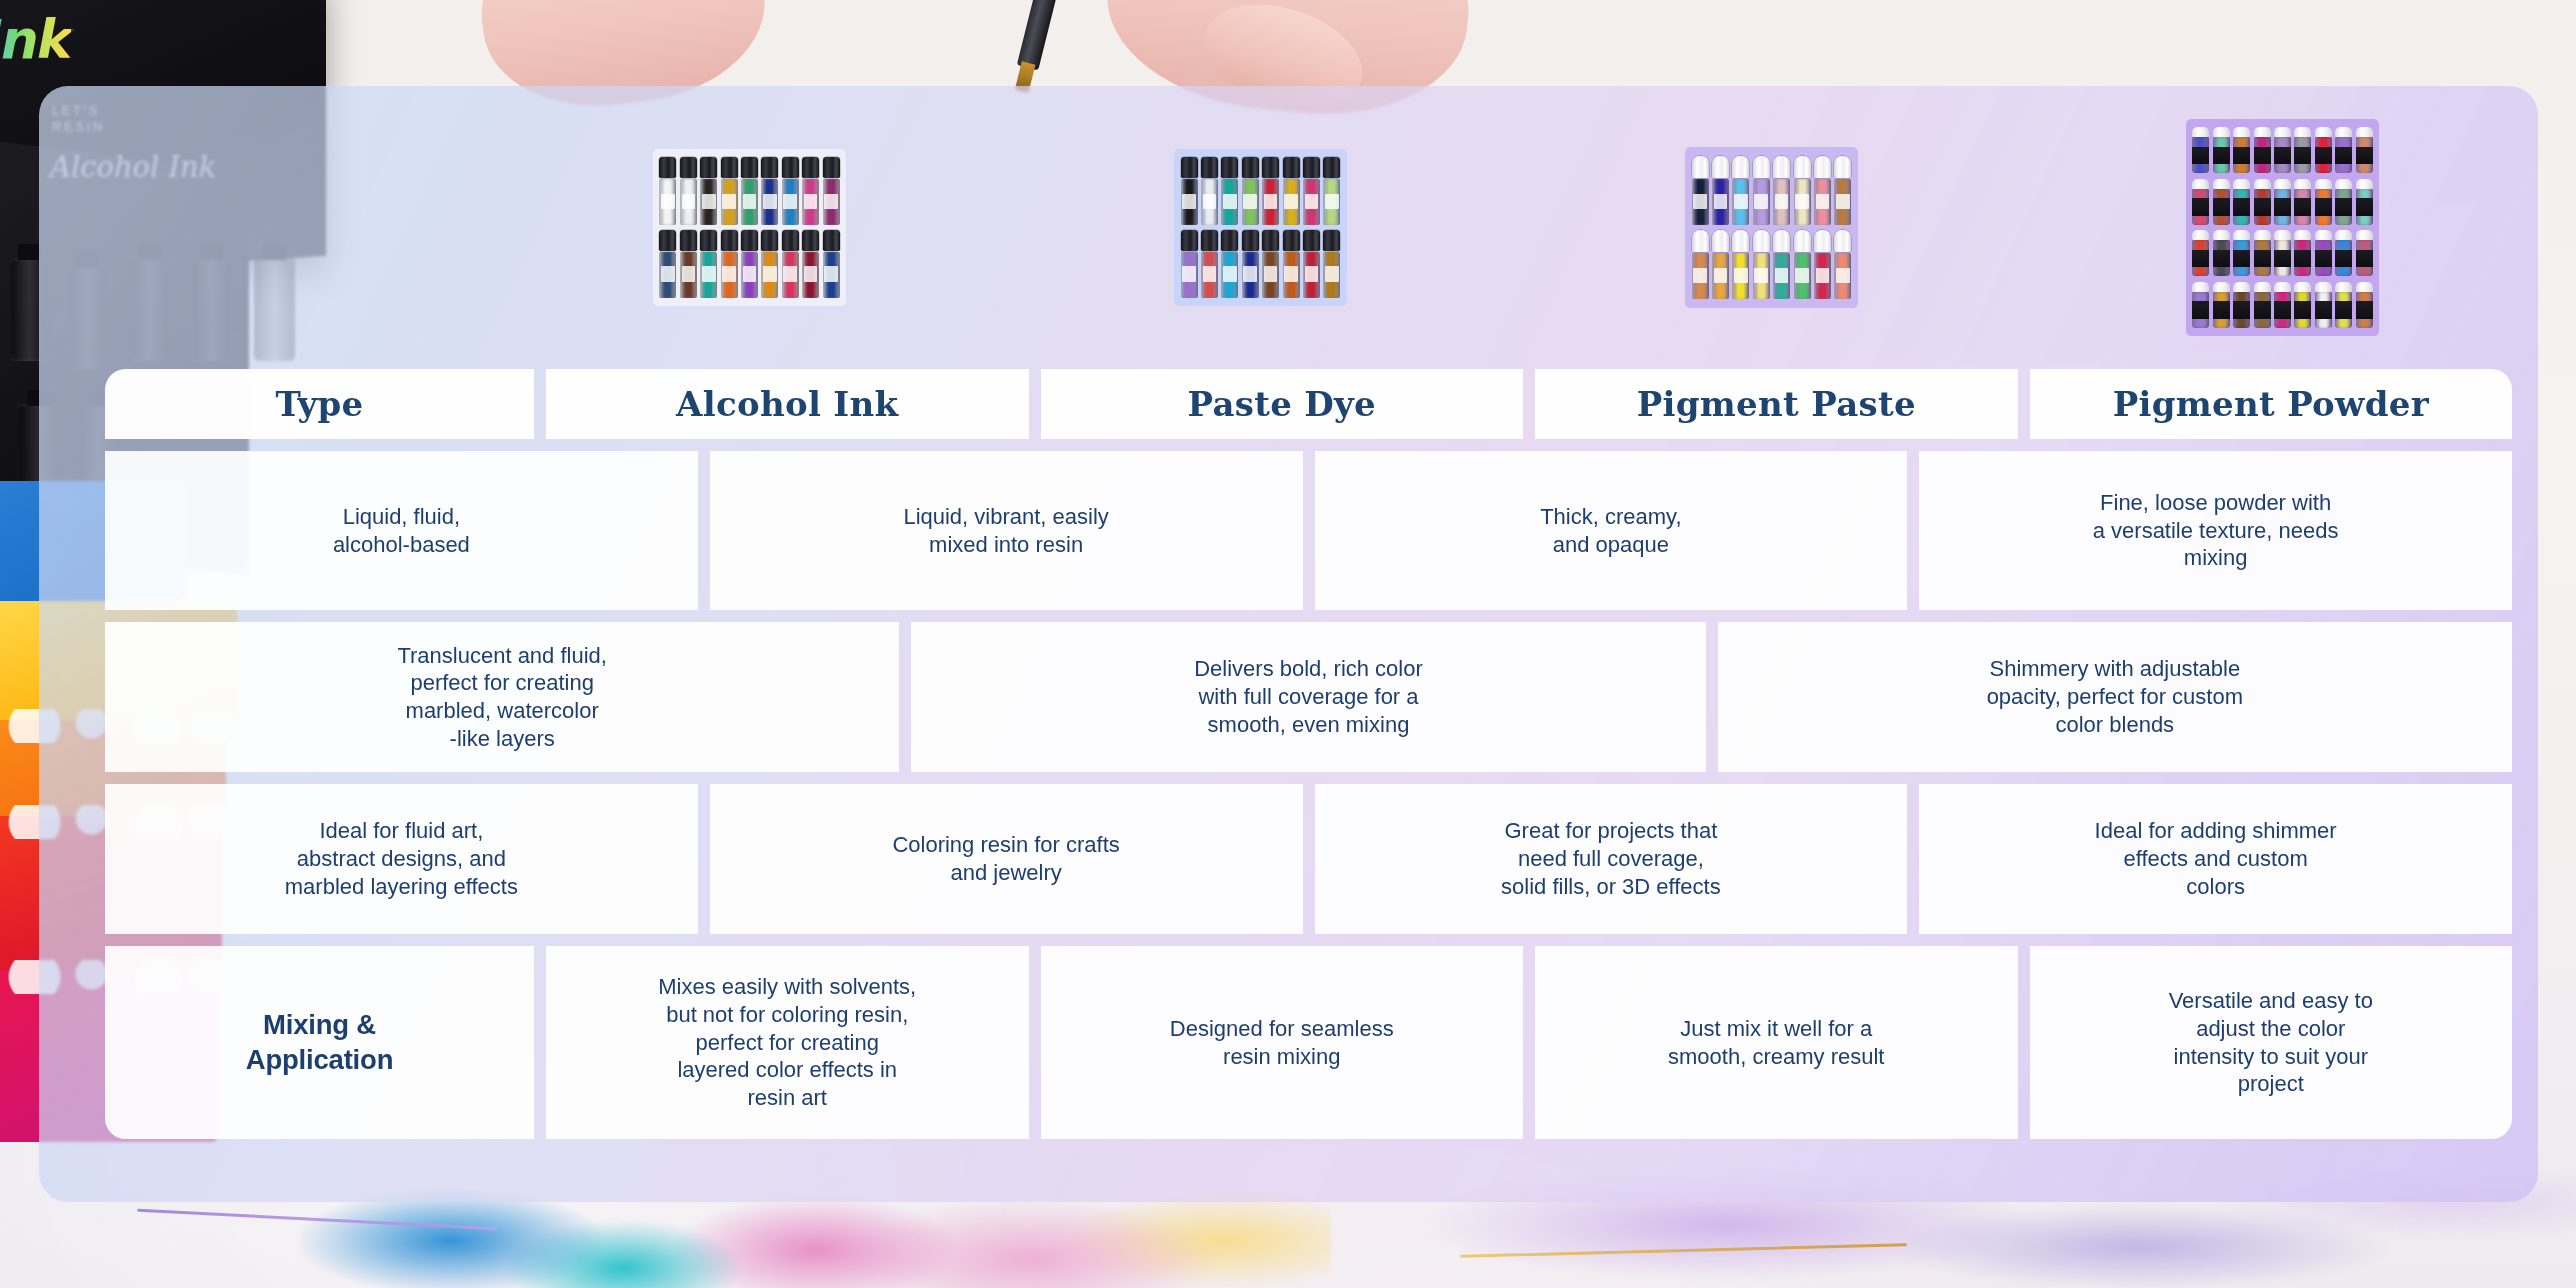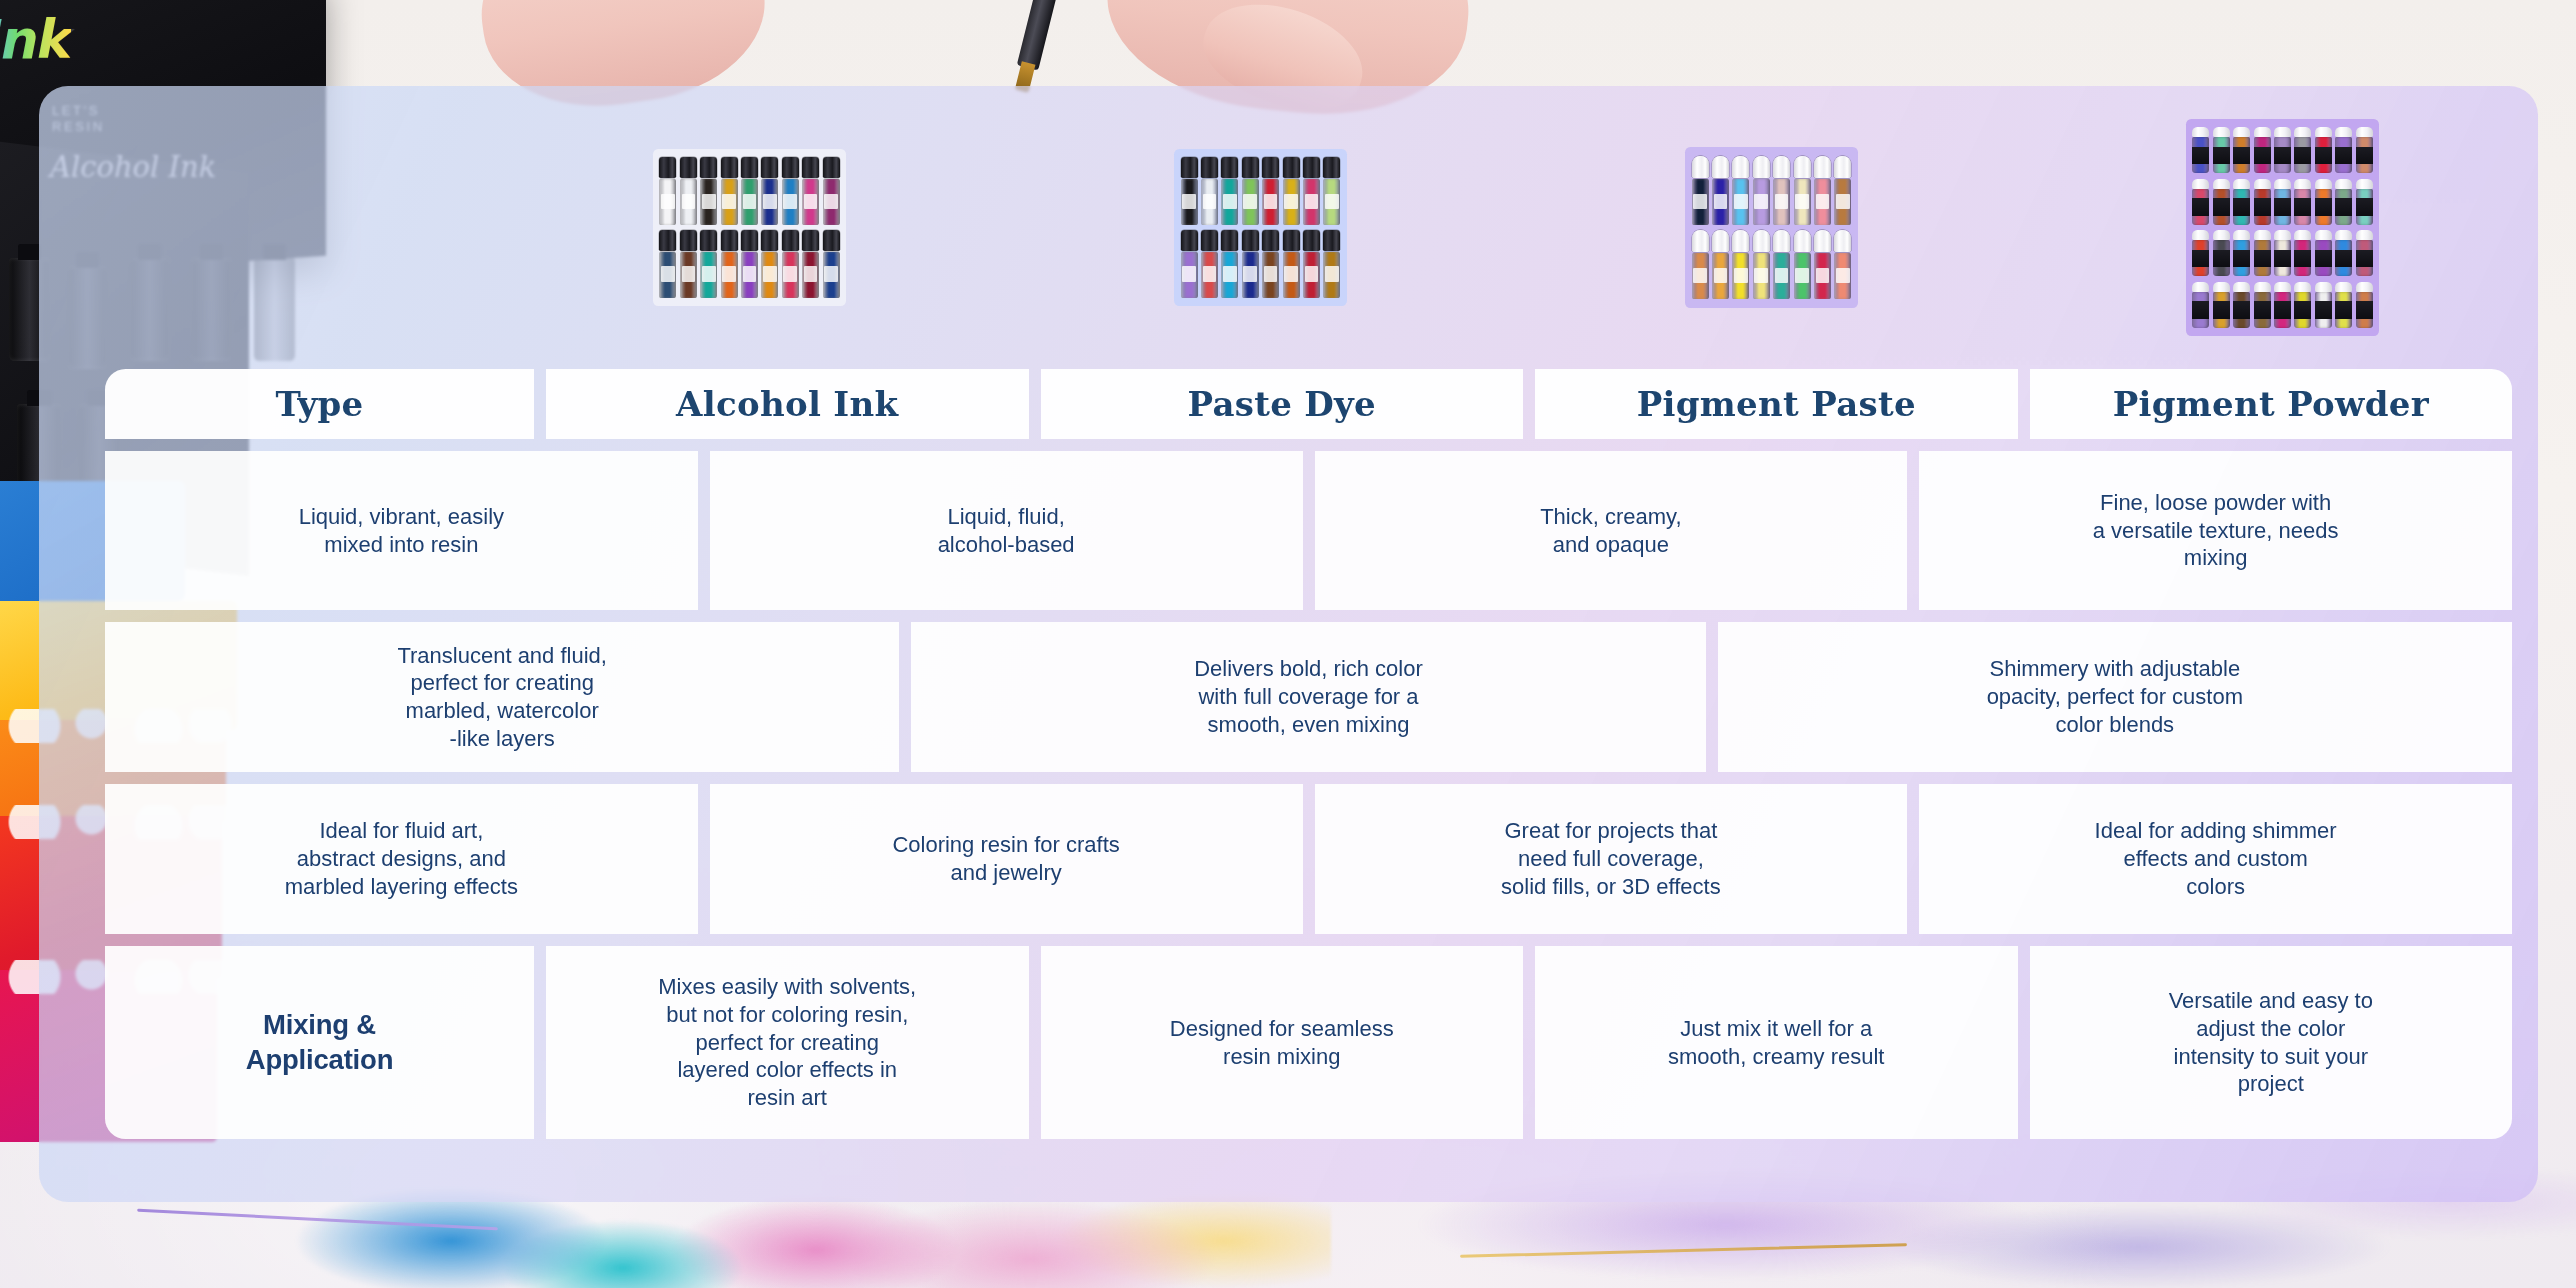--- a/index.html
+++ b/index.html
@@ -666,24 +666,24 @@
 
     <div class="t-row row-header">
       <div class="cell col-label">Type</div>
       <div class="cell col-data">Alcohol Ink</div>
       <div class="cell col-data">Paste Dye</div>
       <div class="cell col-data">Pigment Paste</div>
       <div class="cell col-data">Pigment Powder</div>
     </div>
 
     <div class="t-row row-texture">
+      <div class="cell col-data">Liquid, fluid,
+alcohol-based</div>
       <div class="cell col-data">Liquid, vibrant, easily
 mixed into resin</div>
-      <div class="cell col-data">Liquid, fluid,
-alcohol-based</div>
       <div class="cell col-data">Thick, creamy,
 and opaque</div>
       <div class="cell col-data">Fine, loose powder with
 a versatile texture, needs
 mixing</div>
     </div>
 
     <div class="t-row row-color">
       <div class="cell col-data">Translucent and fluid,
 perfect for creating

